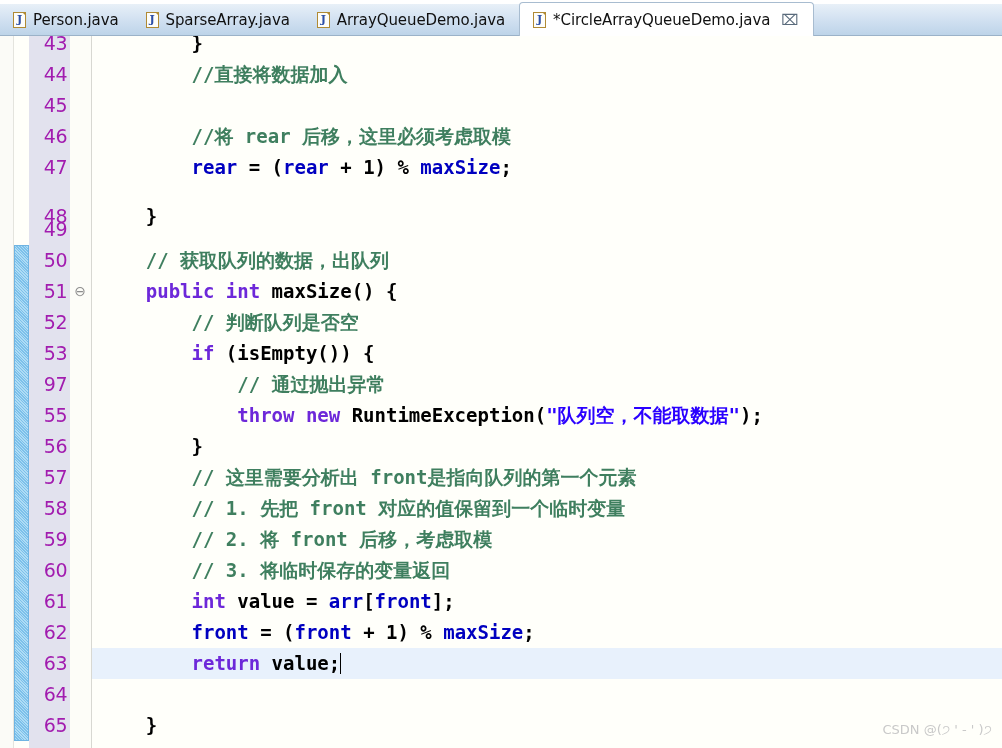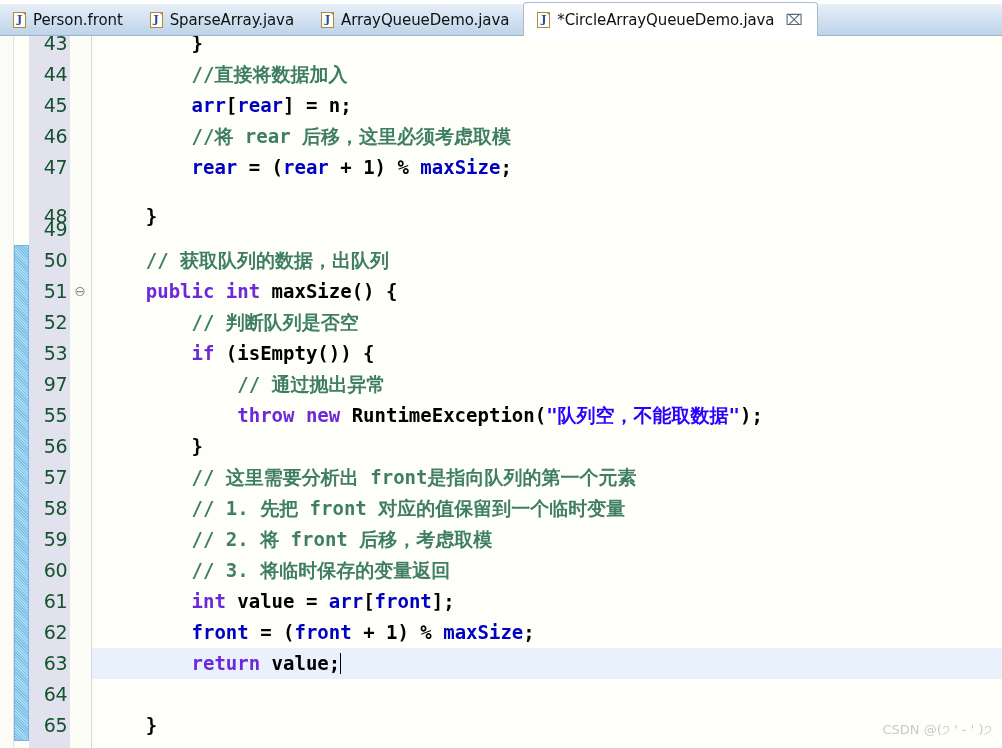--- a/index.html
+++ b/index.html
@@ -184,21 +184,21 @@
     position: absolute;
     left: 0;
     width: 41px;
     height: 31px;
     line-height: 31px;
     text-align: right;
     padding-right: 3px;
     box-sizing: border-box;
     font-family: "DejaVu Sans", "Liberation Sans", sans-serif;
     font-size: 19px;
-    color: #14532d;
+    color: #a21caf;
     letter-spacing: -0.5px;
   }
   .code {
     position: absolute;
     left: 0;
     height: 31px;
     line-height: 31px;
     white-space: pre;
     font-family: "DejaVu Sans Mono", "Liberation Mono", monospace;
     font-size: 19px;
@@ -259,21 +259,21 @@
 
 <div id="tabbar">
   <div id="tabbar-fill"></div>
   <div id="tab-strip">
       <div class="tab inactive">
         <span class="java-icon">
           <span class="pg"></span>
           <span class="fold"></span>
           <span class="jchar">J</span>
         </span>
-        <span class="tab-label">Person.front</span>
+        <span class="tab-label">Person.java</span>
       </div>
       <div class="tab inactive">
         <span class="java-icon">
           <span class="pg"></span>
           <span class="fold"></span>
           <span class="jchar">J</span>
         </span>
         <span class="tab-label">SparseArray.java</span>
       </div>
       <div class="tab inactive">
@@ -308,21 +308,20 @@
       <div class="row" style="top: -8px;">
         <div class="ln" style="left: 29px;">43</div>
         <div class="code" style="left: 92px;"><span class="pln">        }</span></div>
       </div>
       <div class="row" style="top: 23px;">
         <div class="ln" style="left: 29px;">44</div>
         <div class="code" style="left: 92px;"><span class="com">        //直接将数据加入</span></div>
       </div>
       <div class="row" style="top: 54px;">
         <div class="ln" style="left: 29px;">45</div>
-        <div class="code" style="left: 92px;"><span class="fld">        arr</span><span class="pln">[</span><span class="fld">rear</span><span class="pln">] = n;</span></div>
       </div>
       <div class="row" style="top: 85px;">
         <div class="ln" style="left: 29px;">46</div>
         <div class="code" style="left: 92px;"><span class="com">        //将 rear 后移，这里必须考虑取模</span></div>
       </div>
       <div class="row" style="top: 116px; padding-left: 17px;">
         <div class="ln" style="left: 29px;">47</div>
         <div class="code" style="left: 92px;"><span class="fld">        rear </span><span class="pln">= (</span><span class="fld">rear</span><span class="pln"> + 1) % </span><span class="fld">maxSize</span><span class="pln">;</span></div>
       </div>
       <div class="row" style="top: 165px;">

